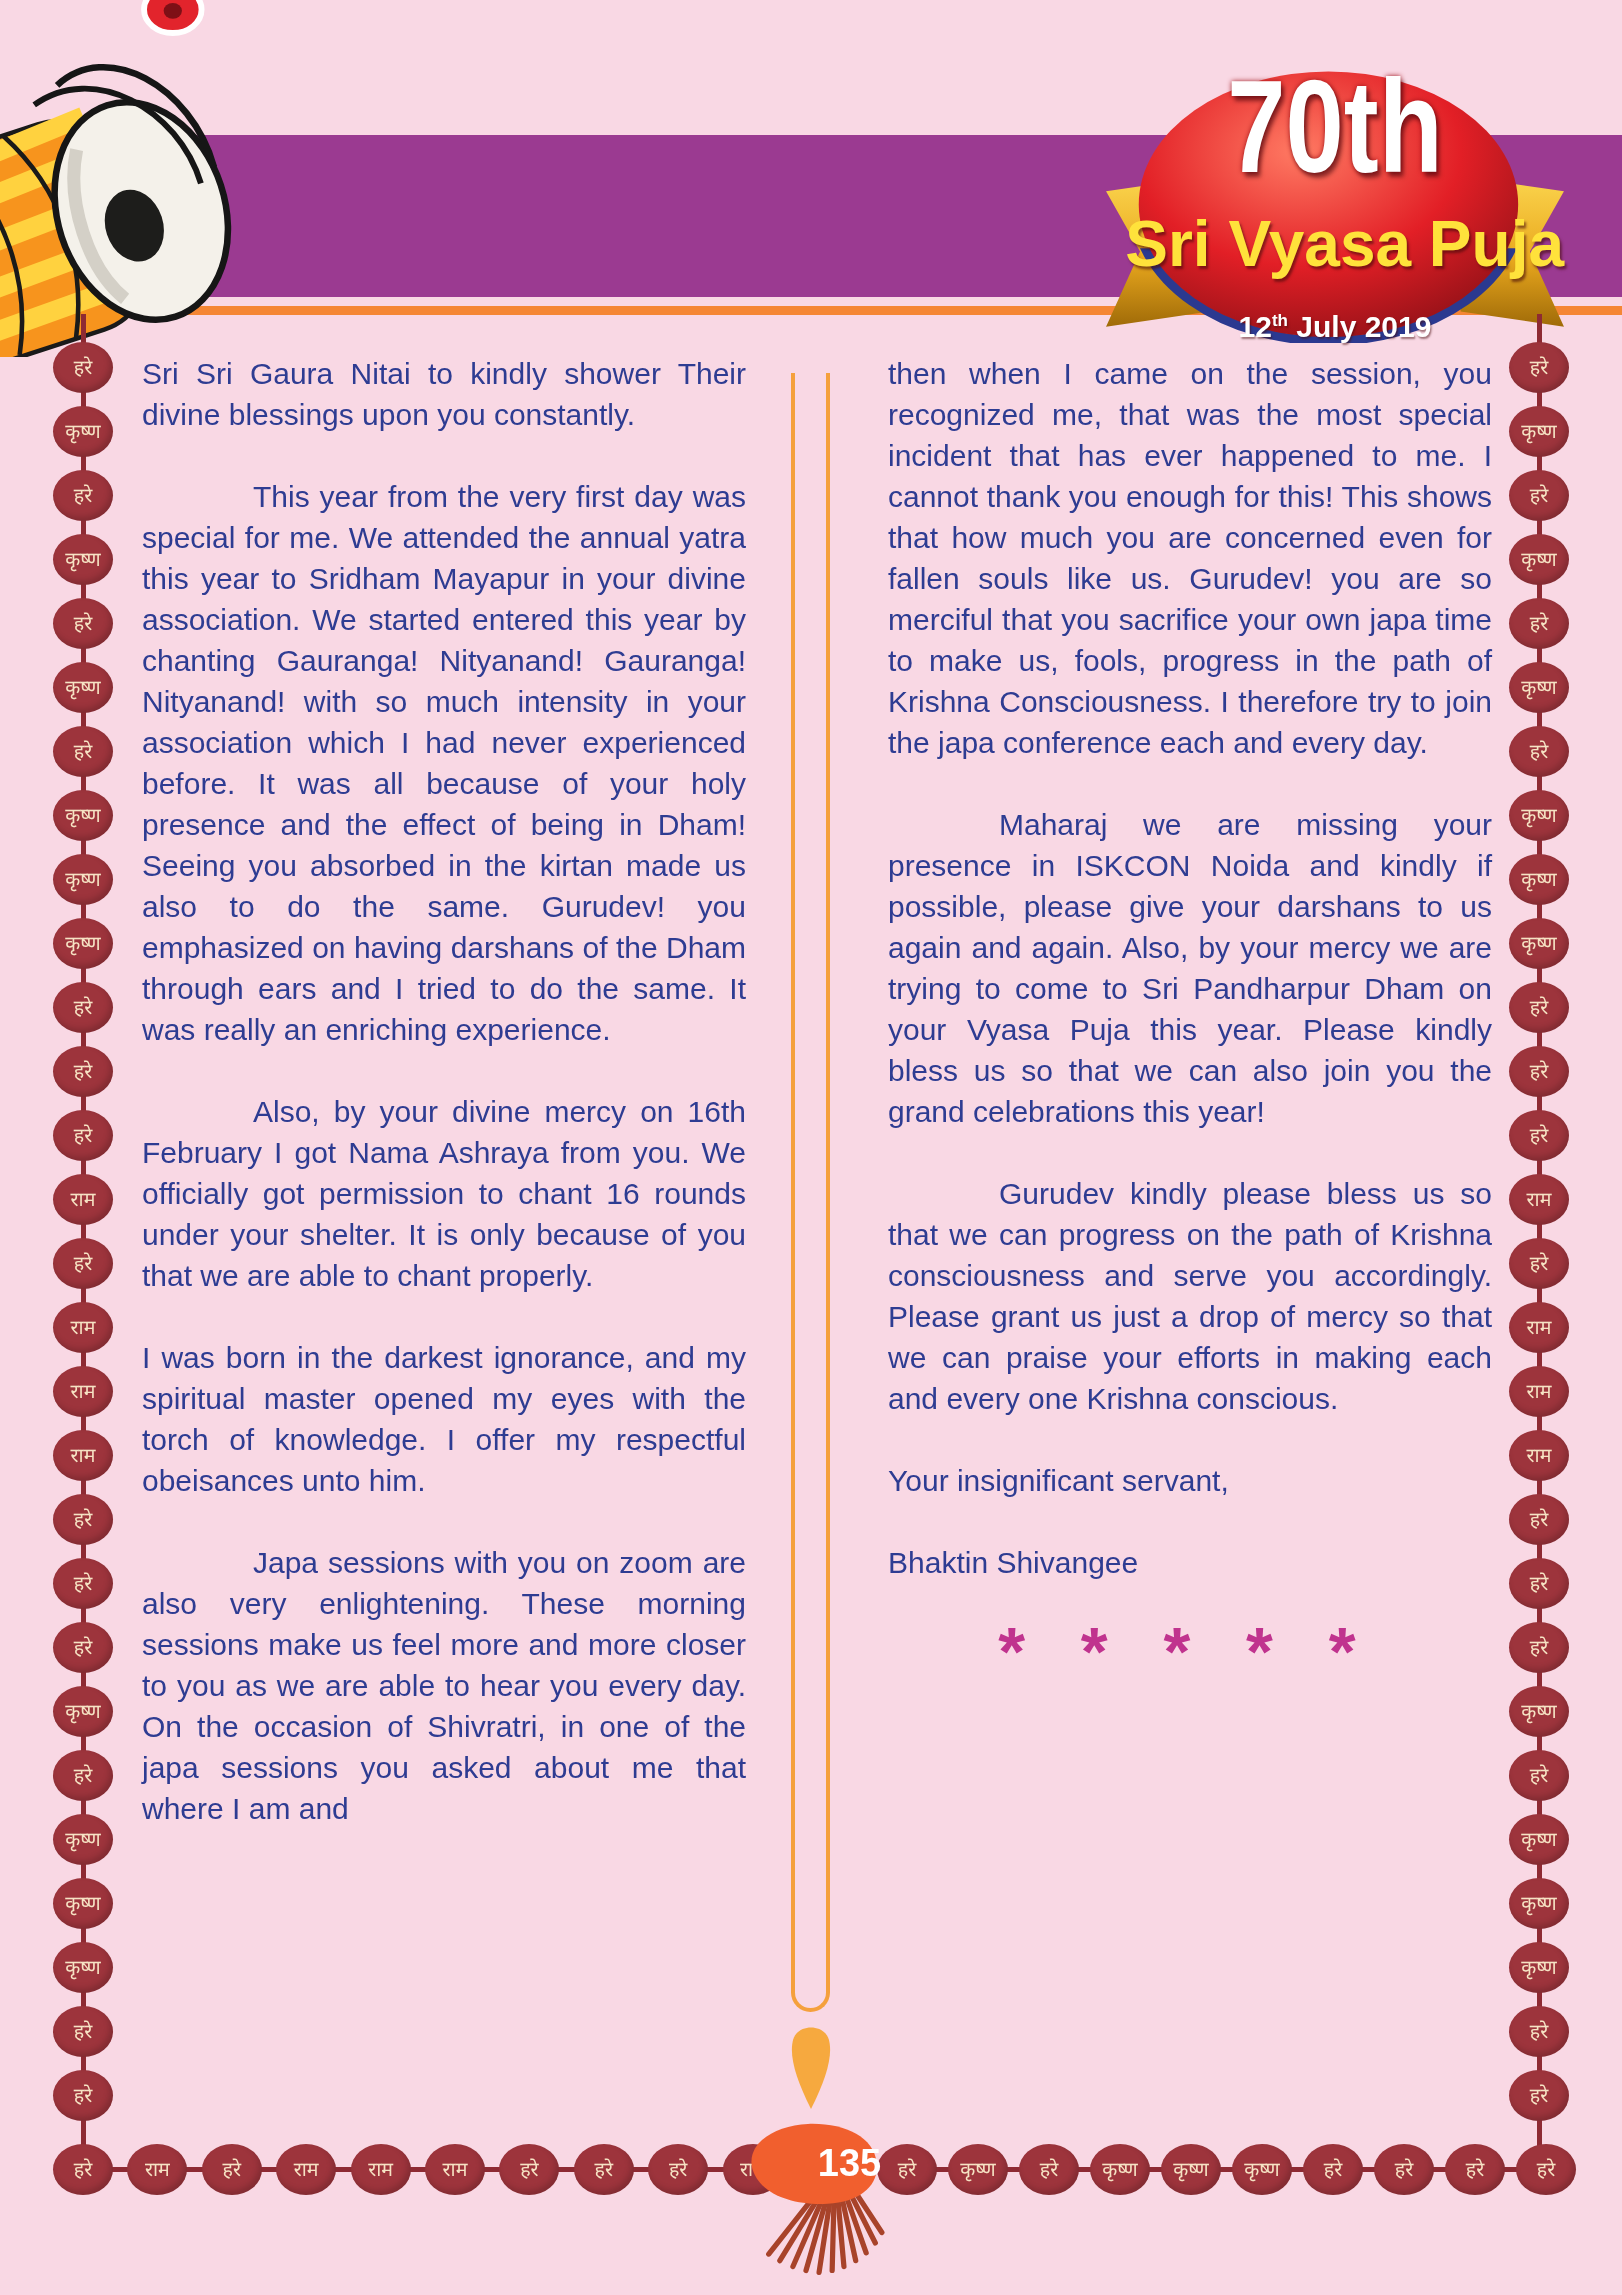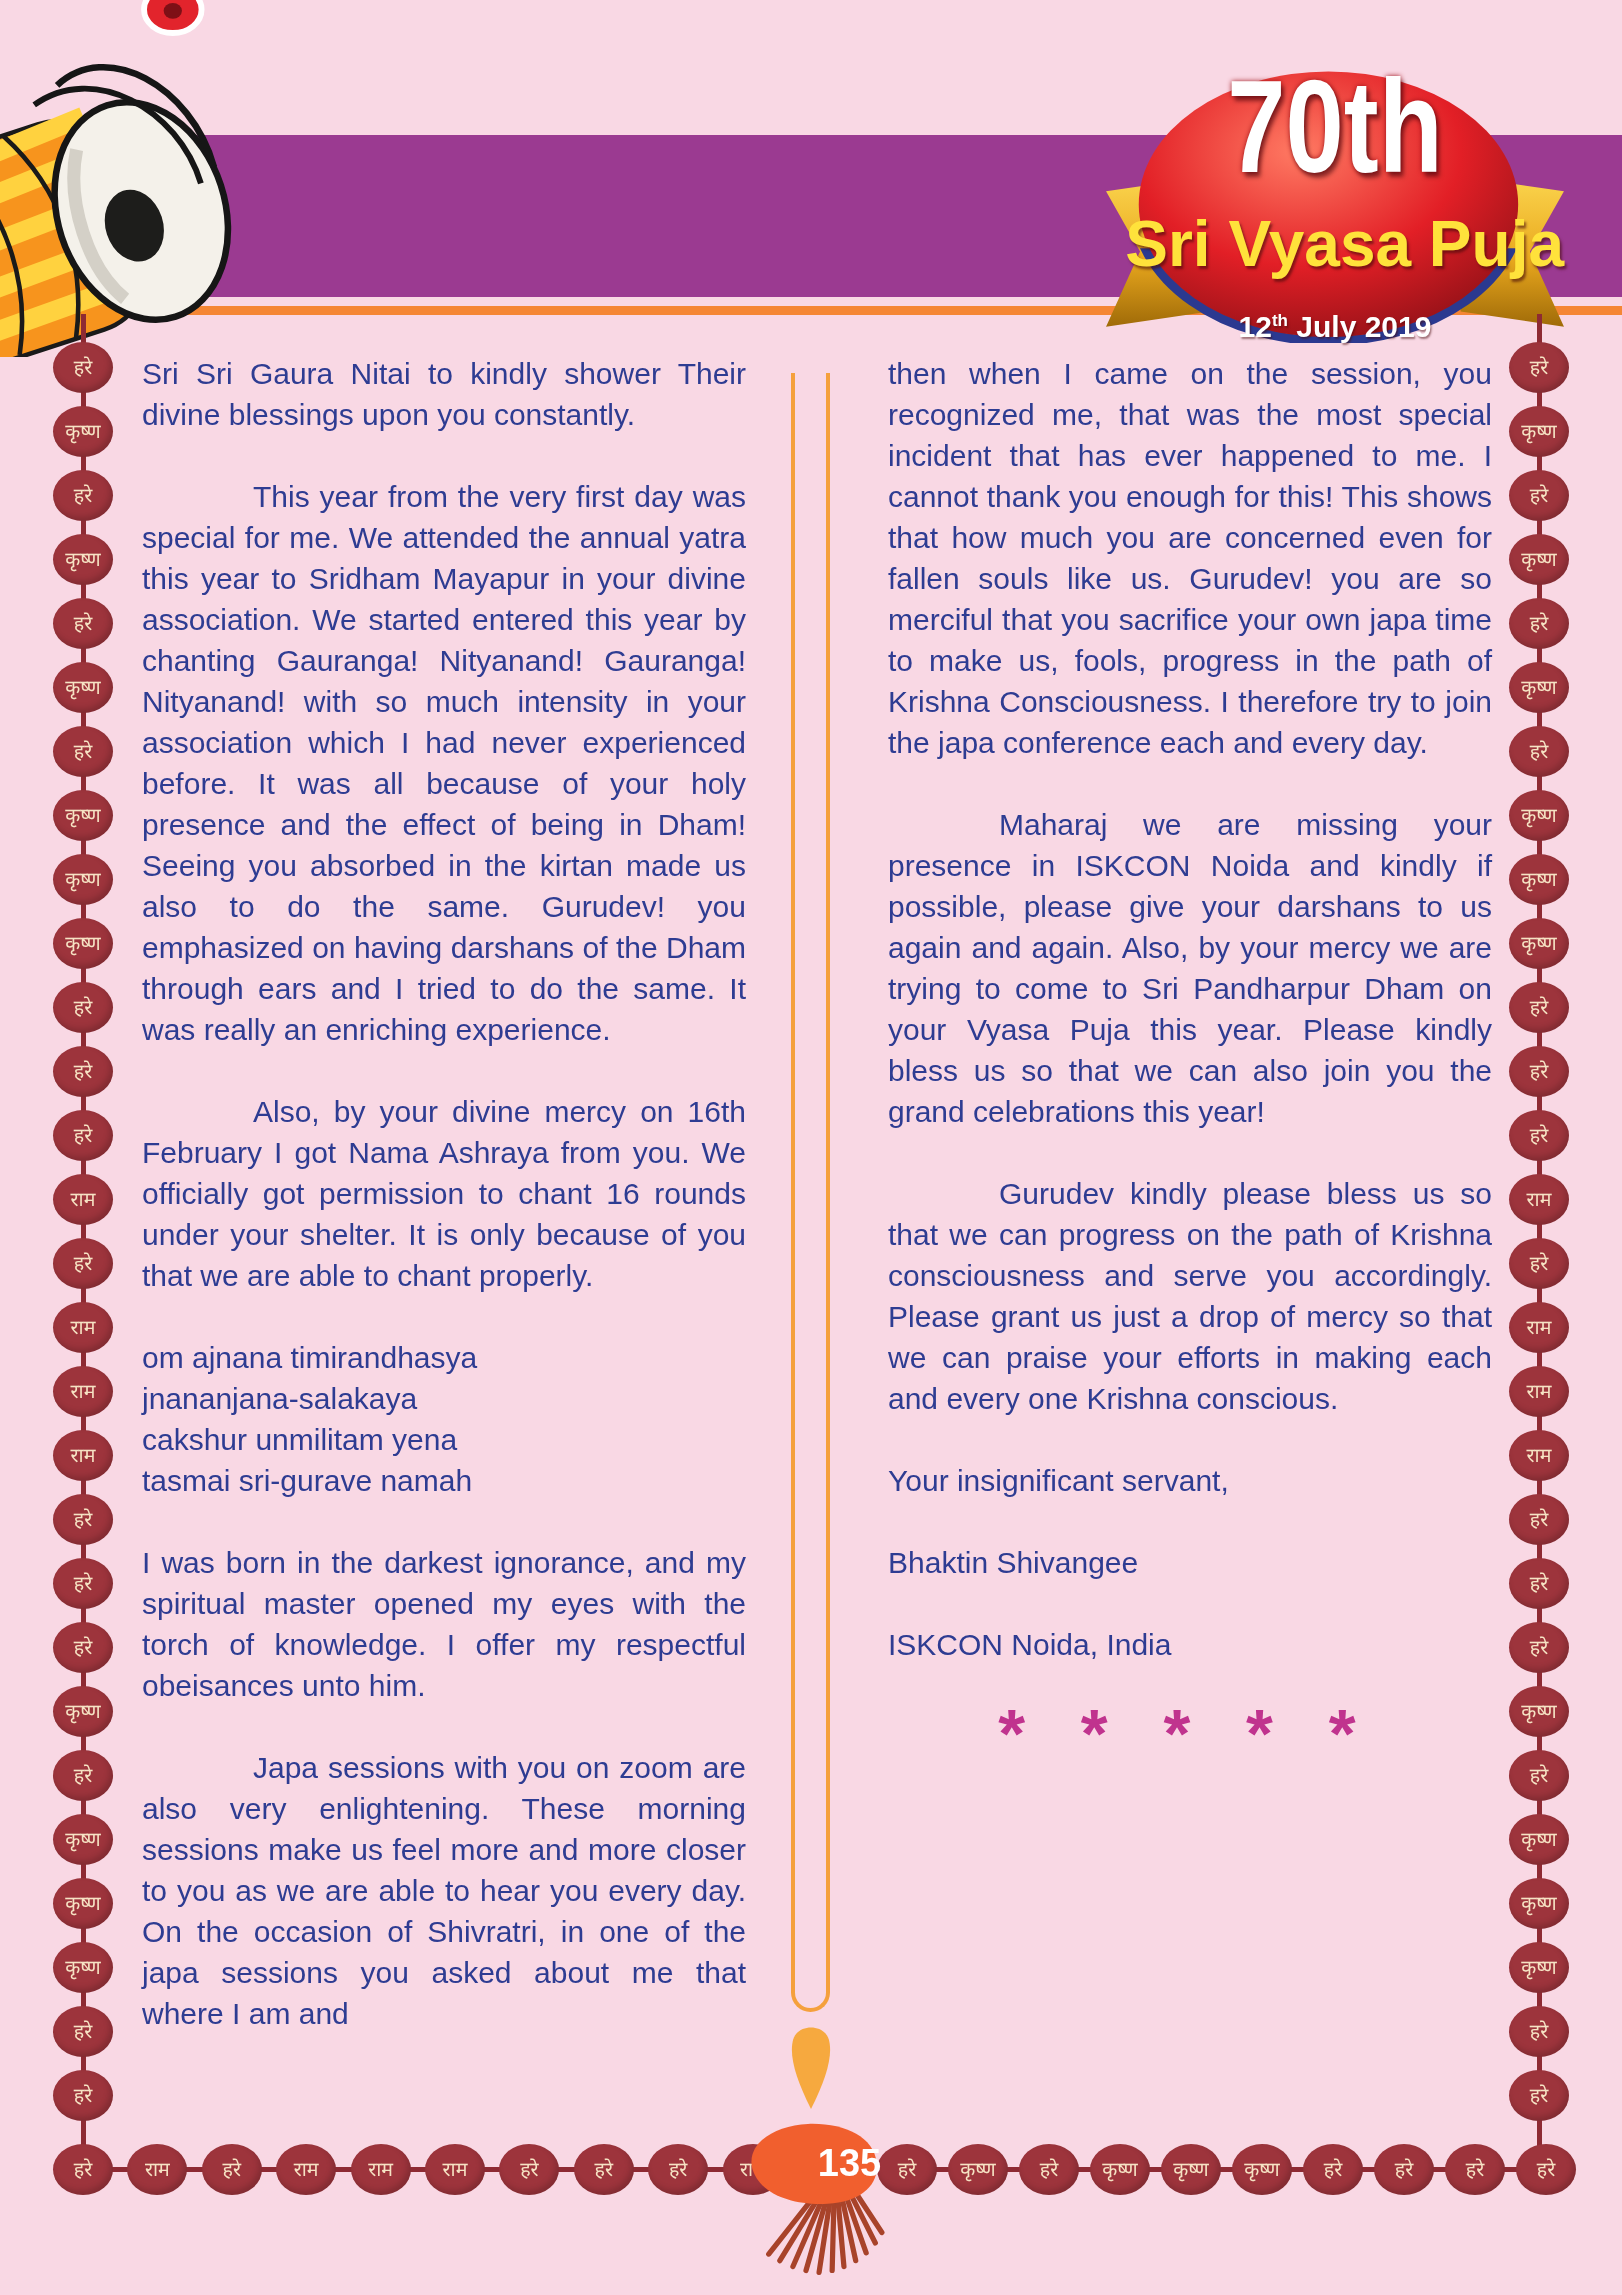--- a/index.html
+++ b/index.html
@@ -251,32 +251,27 @@
       <line x1="170" y1="99" x2="218" y2="172"></line>
     </g>
     <path d="M 20 75 C 10 35 55 8 105 6 C 160 4 205 25 210 65 C 214 100 185 125 135 128 C 85 131 32 115 20 75 Z" fill="#f15f2e"></path>
   </svg>
   <div class="pagebadge-num">135</div>
 
   <div class="col col-left">
     <p>Sri Sri Gaura Nitai to kindly shower Their divine blessings upon you constantly.</p>
     <p class="indent">This year from the very first day was special for me. We attended the annual yatra this year to Sridham Mayapur in your divine association. We started entered this year by chanting Gauranga! Nityanand! Gauranga! Nityanand! with so much intensity in your association which I had never experienced before. It was all because of your holy presence and the effect of being in Dham! Seeing you absorbed in the kirtan made us also to do the same. Gurudev! you emphasized on having darshans of the Dham through ears and I tried to do the same. It was really an enriching experience.</p>
     <p class="indent">Also, by your divine mercy on 16th February I got Nama Ashraya from you. We officially got permission to chant 16 rounds under your shelter. It is only because of you that we are able to chant properly.</p>
-    <p class="verse">om ajnana timirandhasya
-jnananjana-salakaya
-cakshur unmilitam yena
-tasmai sri-gurave namah</p>
     <p>I was born in the darkest ignorance, and my spiritual master opened my eyes with the torch of knowledge. I offer my respectful obeisances unto him.</p>
     <p class="indent">Japa sessions with you on zoom are also very enlightening. These morning sessions make us feel more and more closer to you as we are able to hear you every day. On the occasion of Shivratri, in one of the japa sessions you asked about me that where I am and</p>
   </div>
 
   <div class="col col-right">
     <p>then when I came on the session, you recognized me, that was the most special incident that has ever happened to me. I cannot thank you enough for this! This shows that how much you are concerned even for fallen souls like us. Gurudev! you are so merciful that you sacrifice your own japa time to make us, fools, progress in the path of Krishna Consciousness. I therefore try to join the japa conference each and every day.</p>
     <p class="indent">Maharaj we are missing your presence in ISKCON Noida and kindly if possible, please give your darshans to us again and again. Also, by your mercy we are trying to come to Sri Pandharpur Dham on your Vyasa Puja this year. Please kindly bless us so that we can also join you the grand celebrations this year!</p>
     <p class="indent">Gurudev kindly please bless us so that we can progress on the path of Krishna consciousness and serve you accordingly. Please grant us just a drop of mercy so that we can praise your efforts in making each and every one Krishna conscious.</p>
     <p>Your insignificant servant,</p>
     <p class="sig">Bhaktin Shivangee</p>
-    <p class="sig">ISKCON Noida, India</p>
     <div class="stars">* * * * *</div>
   </div>
 
 </div>
 
 
 </body></html>

